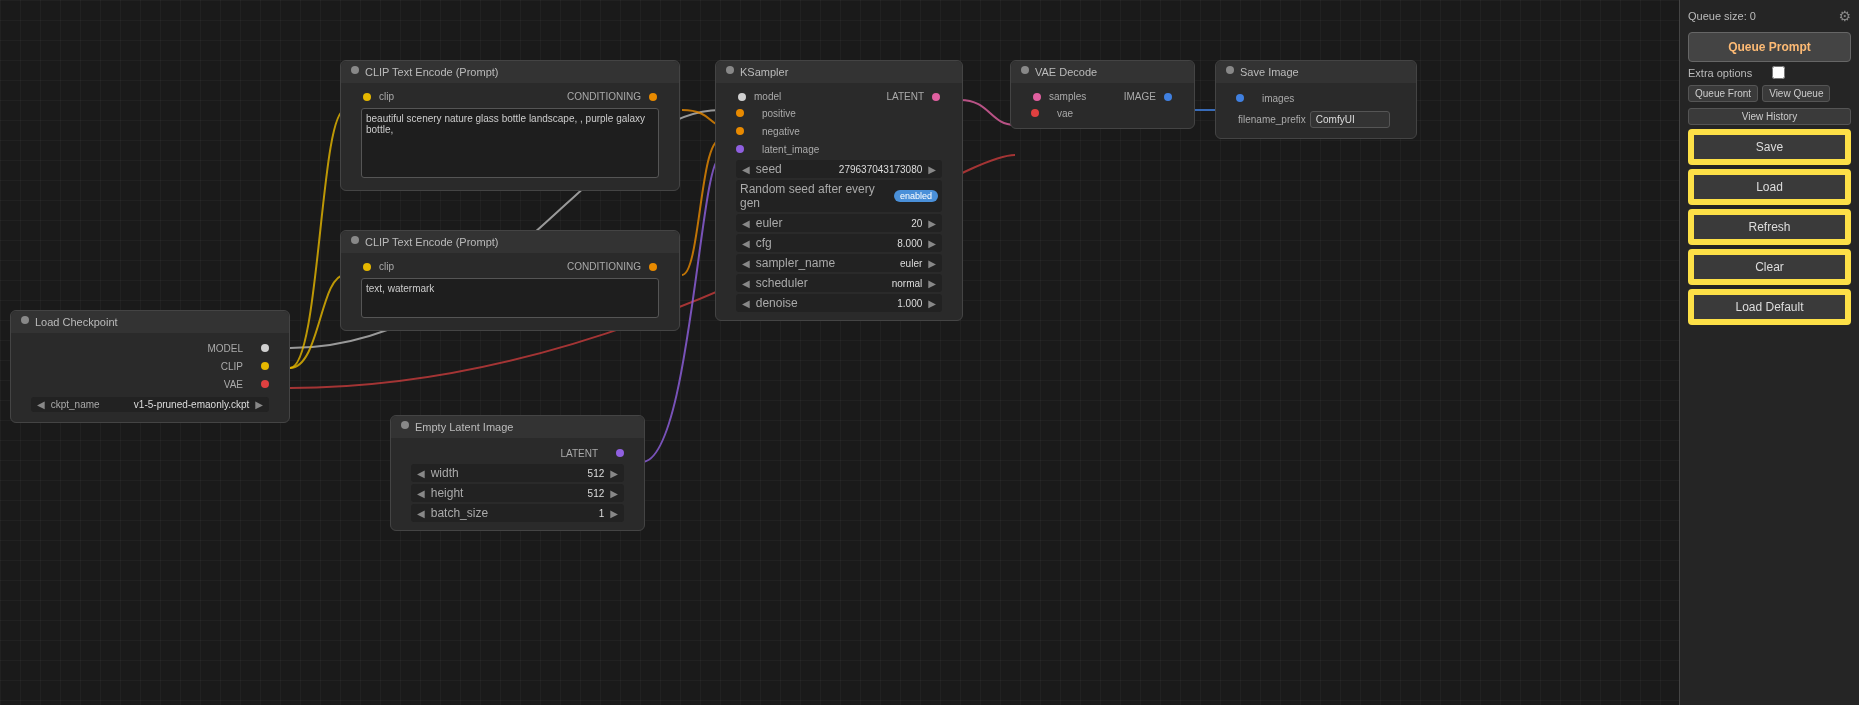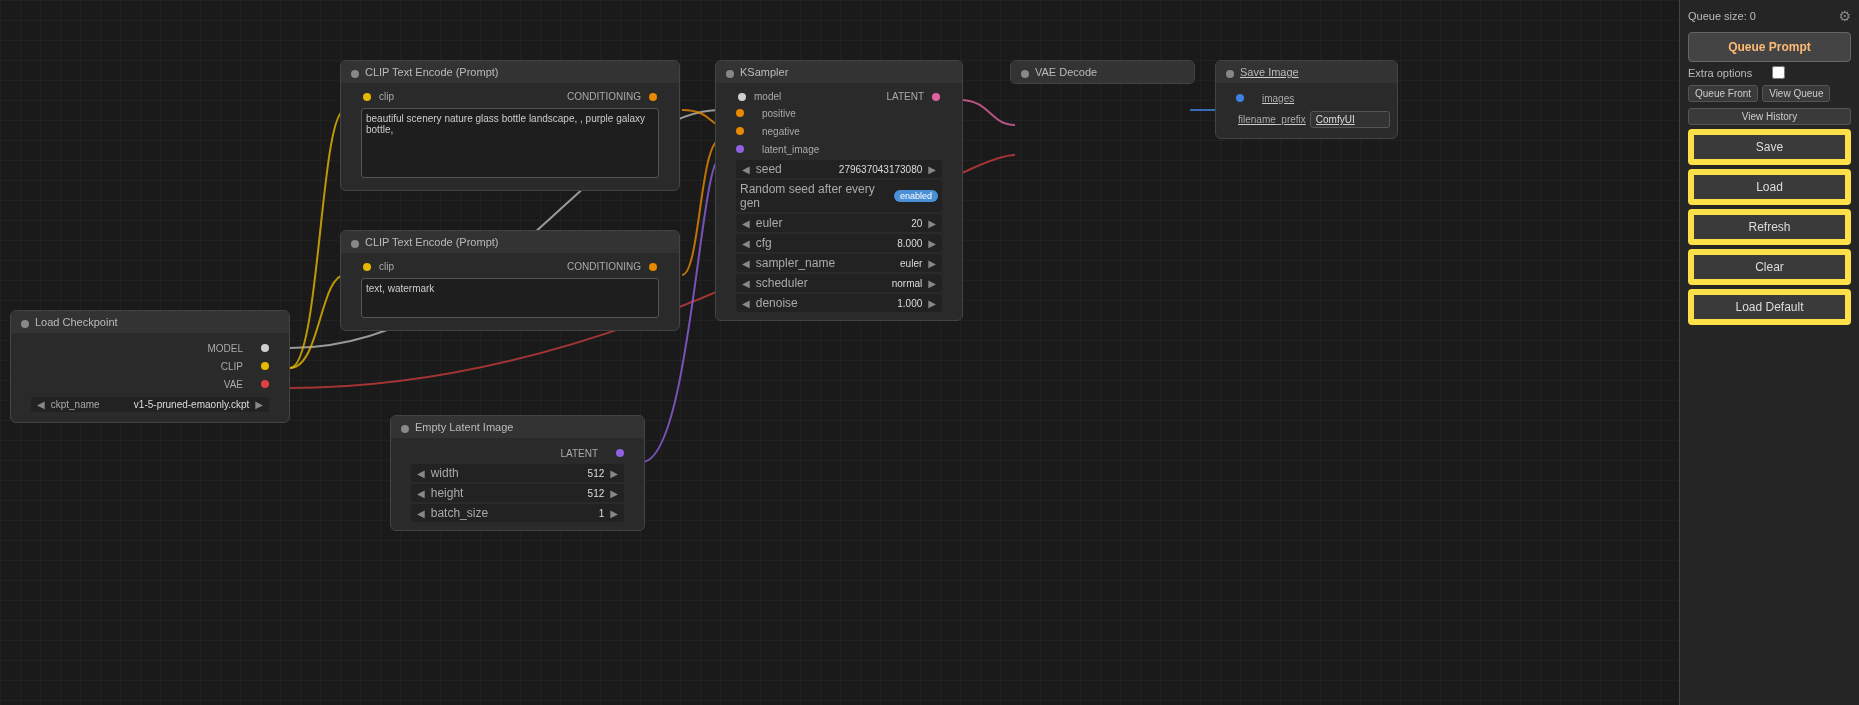--- a/index.html
+++ b/index.html
@@ -34,21 +34,21 @@
       font-size: 11px;
     }
 
     .node-header {
       background: #333;
       border-radius: 6px 6px 0 0;
       padding: 5px 10px;
       font-size: 11px;
       color: #bbb;
       display: flex;
-      align-items: flex-end;
+      align-items: flex-start;
       gap: 6px;
     }
 
     .node-dot {
       width: 8px;
       height: 8px;
       border-radius: 50%;
       background: #888;
       display: inline-block;
     }
@@ -507,23 +507,39 @@
       <span class="param-arrow-right">▶</span>
     </div>
   </div>
 </div>
 
 <div class="node" style="left:1010px; top:60px; width:185px;">
   <div class="node-header">
     <span class="node-dot"></span>
     <span>VAE Decode</span>
   </div>
-</div>
-
-<div class="node" style="left:1215px; top:60px; width:183px;text-decoration:underline;">
+  <div class="node-body">
+    <div class="dots-row">
+      <div style="display:flex;align-items:center;gap:4px;">
+        <span class="port-circle" style="background:#e060a0;"></span>
+        <span class="port-label">samples</span>
+      </div>
+      <div style="display:flex;align-items:center;gap:4px;">
+        <span class="port-label-right">IMAGE</span>
+        <span class="port-circle" style="background:#4080e0;"></span>
+      </div>
+    </div>
+    <div class="port-row port-left">
+      <span class="port-circle" style="background:#e04040;"></span>
+      <span class="port-label">vae</span>
+    </div>
+  </div>
+</div>
+
+<div class="node" style="left:1215px; top:60px; width:202px;">
   <div class="node-header">
     <span class="node-dot"></span>
     <span>Save Image</span>
   </div>
   <div class="node-body">
     <div class="port-row port-left">
       <span class="port-circle" style="background:#4080e0;"></span>
       <span class="port-label">images</span>
     </div>
     <div class="filename-row">

